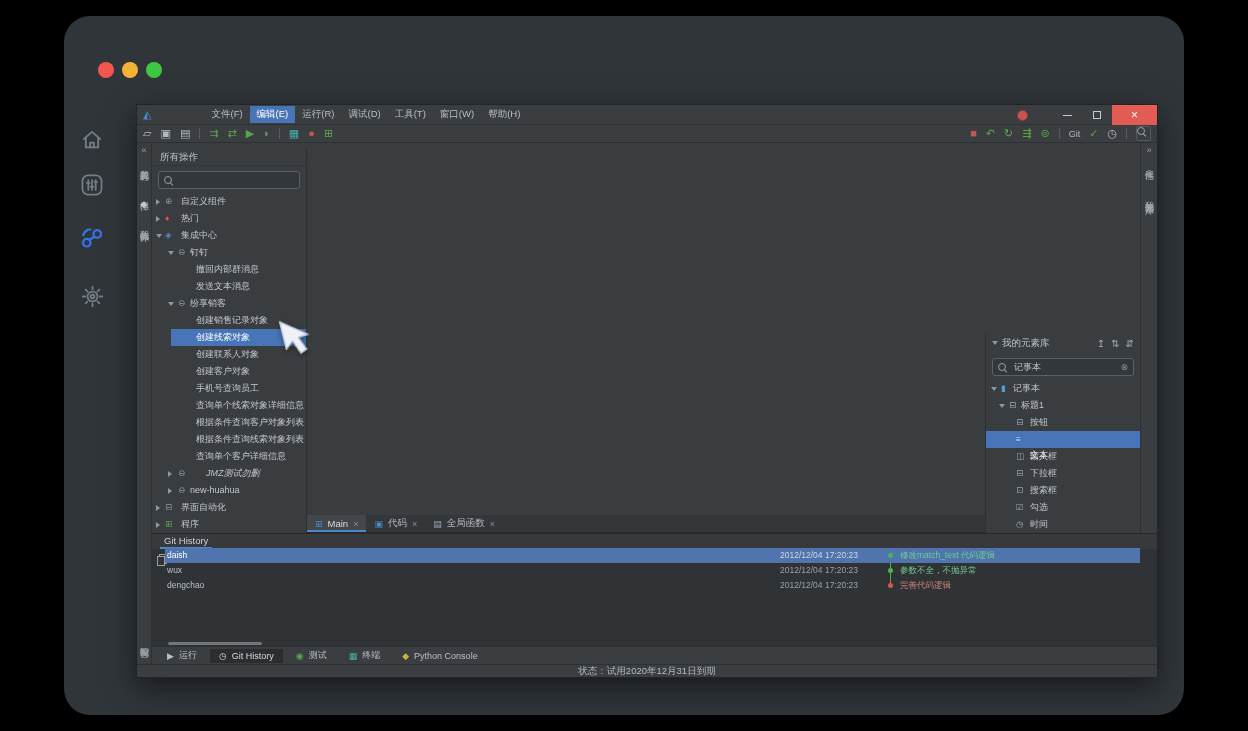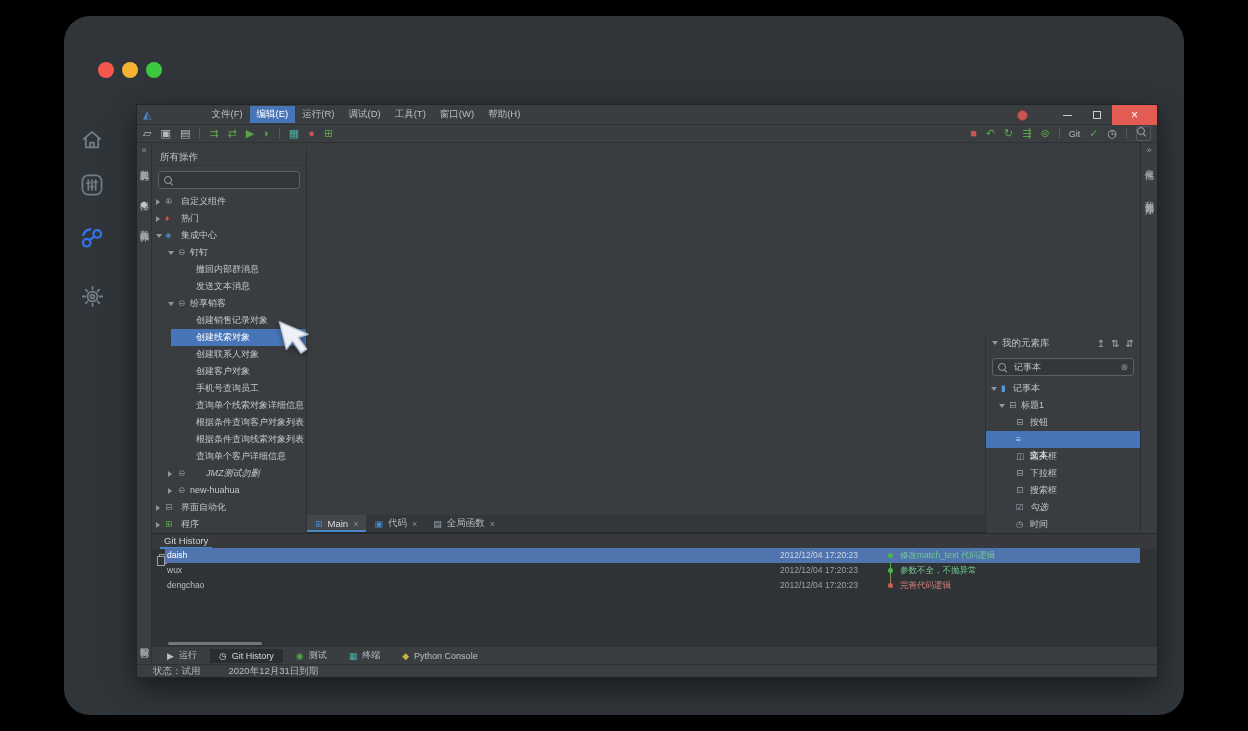--- a/index.html
+++ b/index.html
@@ -107,21 +107,21 @@
   .g-msg{position:absolute;left:735px;}
   .g-line{position:absolute;left:725px;top:7px;width:1px;height:31px;background:linear-gradient(#4db54d 0 55%,#cf5b56);}
   .hscroll{position:absolute;left:16px;bottom:1px;width:94px;height:3px;border-radius:2px;background:#70767c;}
   
   .bottombar{height:18px;background:#3b3e41;border-top:1px solid #2e3134;display:flex;align-items:center;padding-left:6px;gap:4px;}
   .btab{display:flex;align-items:center;gap:5px;padding:2px 9px;color:#b9bfc6;font-size:9px;cursor:default;}
   .btab.active{background:#2b2d2f;color:#d6dade;}
   .btab .bicon{font-size:9px;}
   
   .statusbar{height:13px;background:#3b3e41;border-top:1px solid #2e3134;display:flex;align-items:center;
-    padding-left:16px;font-size:9.5px;color:#b4bac1;gap:28px;}
+    padding-left:0;font-size:9.5px;color:#b4bac1;gap:0;justify-content:center;}
   
   .cursor-ov{position:absolute;left:141px;top:210px;width:38px;height:44px;transform:rotate(-14deg);
     filter:drop-shadow(0 2px 3px rgba(0,0,0,.4));pointer-events:none;z-index:30;}
 </style>
 </head>
 <body>
 
 <div class="browser-window">
 
   <div class="traffic">
@@ -408,21 +408,21 @@
                 <div class="trow">
                   <span class="ticon" style="color: rgb(154, 167, 181); left: 30px;">⊟</span>
                   <span class="tlabel" style="left: 44px;">下拉框</span>
                 </div>
                 <div class="trow">
                   <span class="ticon" style="color: rgb(154, 167, 181); left: 30px;">⊡</span>
                   <span class="tlabel" style="left: 44px;">搜索框</span>
                 </div>
                 <div class="trow">
                   <span class="ticon" style="color: rgb(154, 167, 181); left: 30px;">☑</span>
-                  <span class="tlabel" style="left: 44px; font-style: italic;">勾选</span>
+                  <span class="tlabel" style="left: 44px;">勾选</span>
                 </div>
                 <div class="trow">
                   <span class="ticon" style="color: rgb(154, 167, 181); left: 30px;">◷</span>
                   <span class="tlabel" style="left: 44px;">时间</span>
                 </div>
               </div>
           </div>
 
           <div class="vstrip right">
             <span class="chev">»</span>

